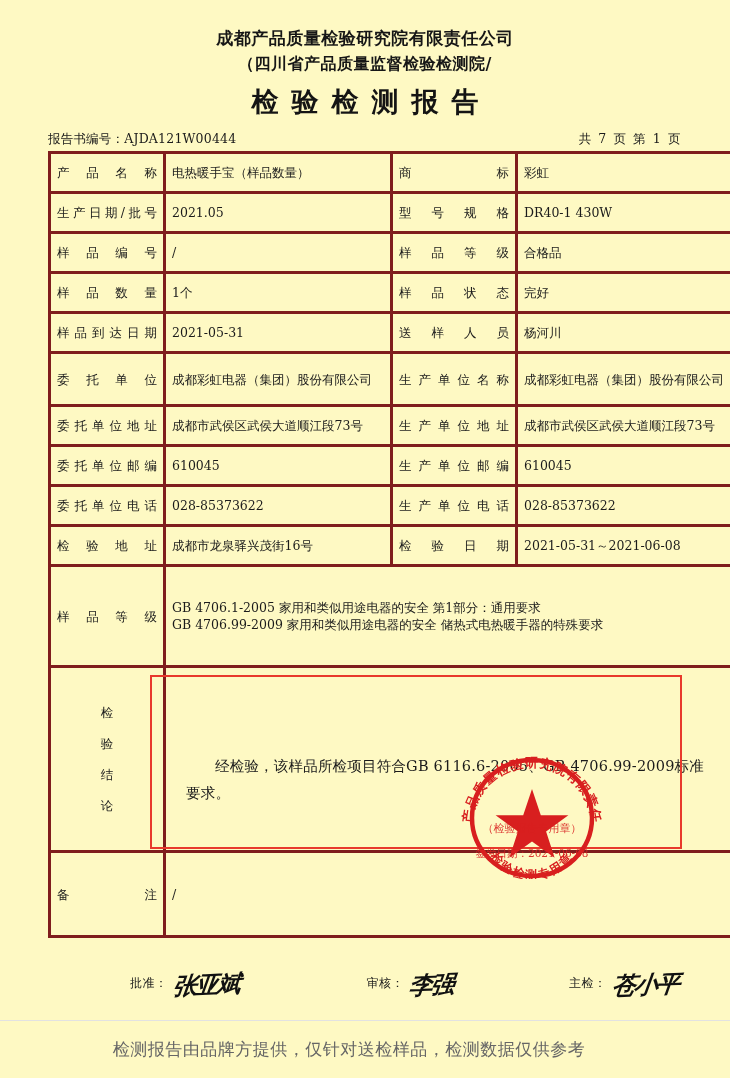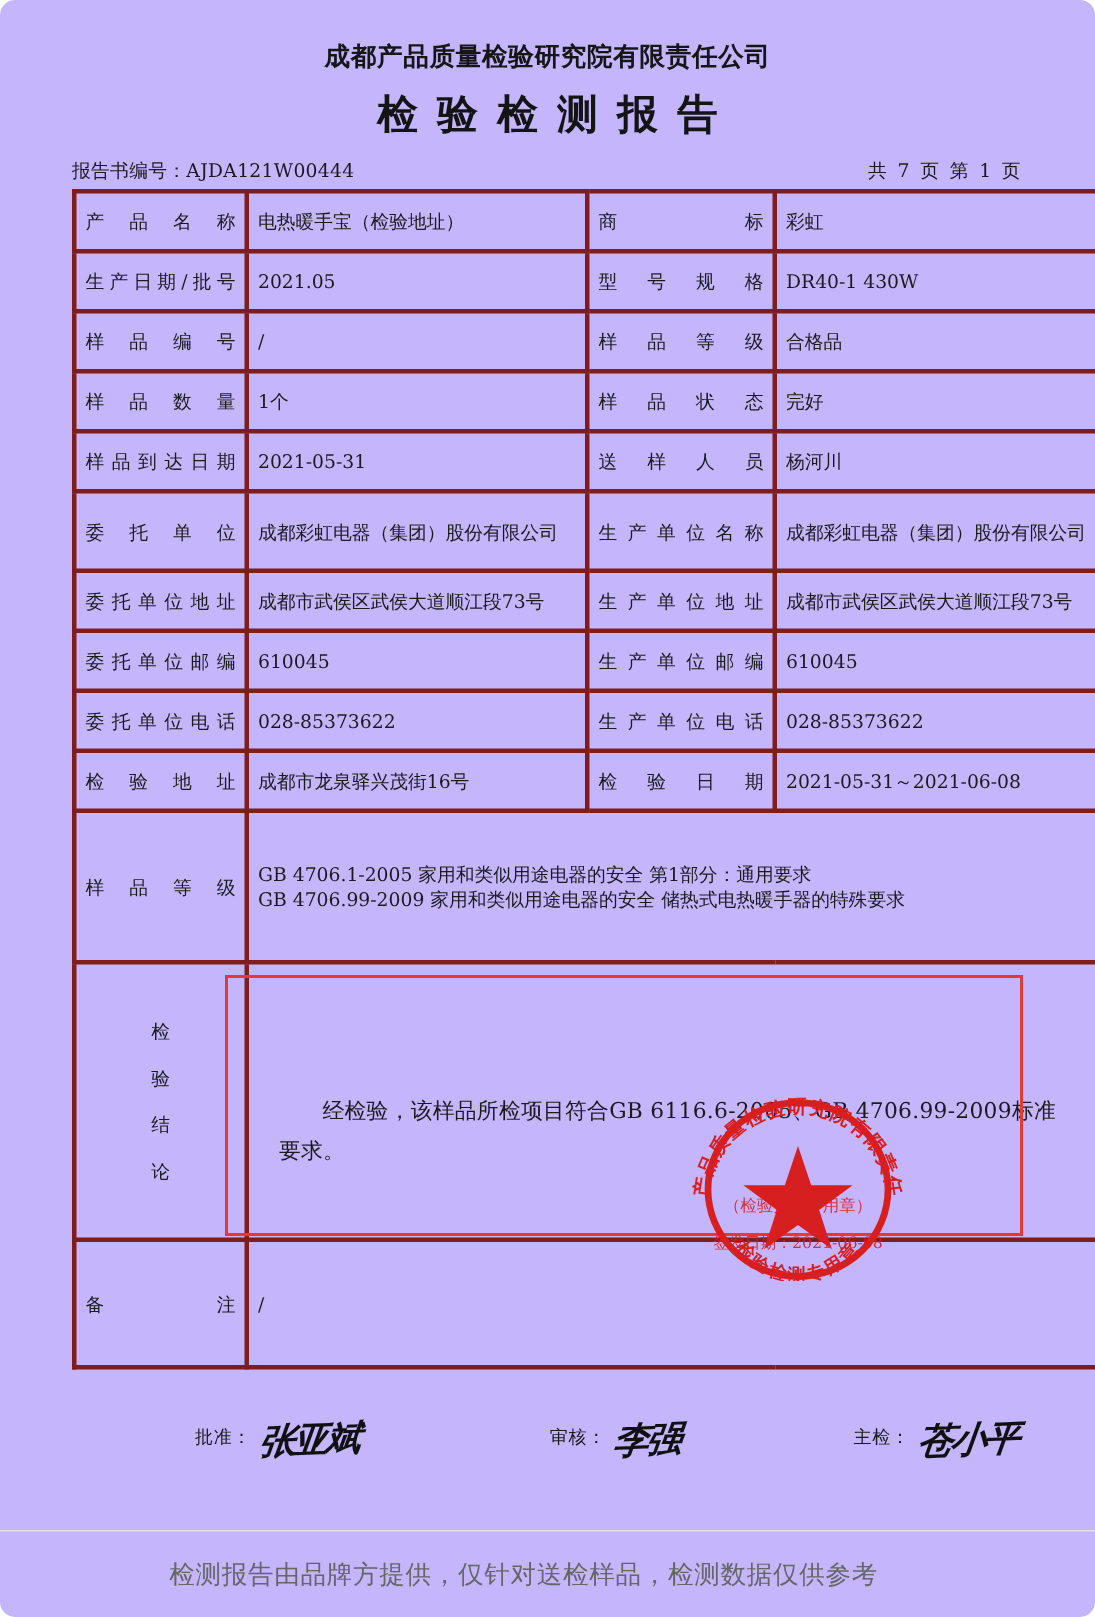--- a/index.html
+++ b/index.html
@@ -14,22 +14,21 @@
     font-family: "DejaVu Serif", "Liberation Serif", serif;
     color: #1a1a1a;
     overflow: hidden;
   }
 
   .page {
     position: absolute;
     left: 0; top: 0;
     width: 730px;
     height: 1078px;
-    background: #c4b5fd;
-    border-radius: 10px;
+    background: #fef9c3;
   }
 
   
   .header {
     padding-top: 26px;
     text-align: center;
   }
   .org-line {
     font-size: 17px;
     font-weight: 700;
@@ -214,34 +213,35 @@
     font-family: "DejaVu Sans", "Liberation Sans", sans-serif;
   }
 </style>
 </head>
 <body>
 
 <div class="page">
 
   <div class="header">
     <div class="org-line">成都产品质量检验研究院有限责任公司</div>
+    <div class="org-line sub">（四川省产品质量监督检验检测院/</div>
     <div class="doc-title">检验检测报告</div>
   </div>
 
   <div class="meta-row">
     <div class="meta-left"><span>报告书编号：</span><span>AJDA121W00444</span></div>
     <div class="meta-right">共 7 页 第 1 页</div>
   </div>
 
   <div class="tbl-wrap">
     <table class="report">
       <tbody>
         <tr class="r-h34">
           <td class="lbl lbl-a">产品名称</td>
-          <td class="val val-a">电热暖手宝（检验地址）</td>
+          <td class="val val-a">电热暖手宝（样品数量）</td>
           <td class="lbl lbl-b">商标</td>
           <td class="val val-b">彩虹</td>
         </tr>
         <tr class="r-h34">
           <td class="lbl lbl-a">生产日期/批号</td>
           <td class="val val-a">2021.05</td>
           <td class="lbl lbl-b">型号规格</td>
           <td class="val val-b">DR40-1 430W</td>
         </tr>
         <tr class="r-h34">

